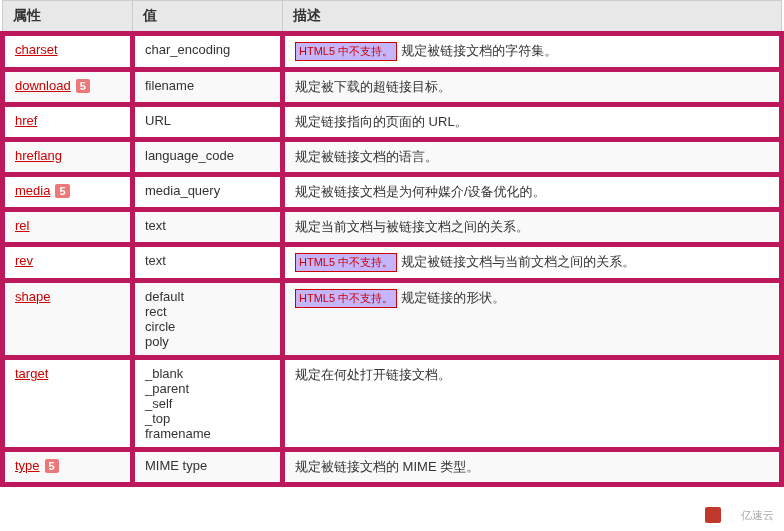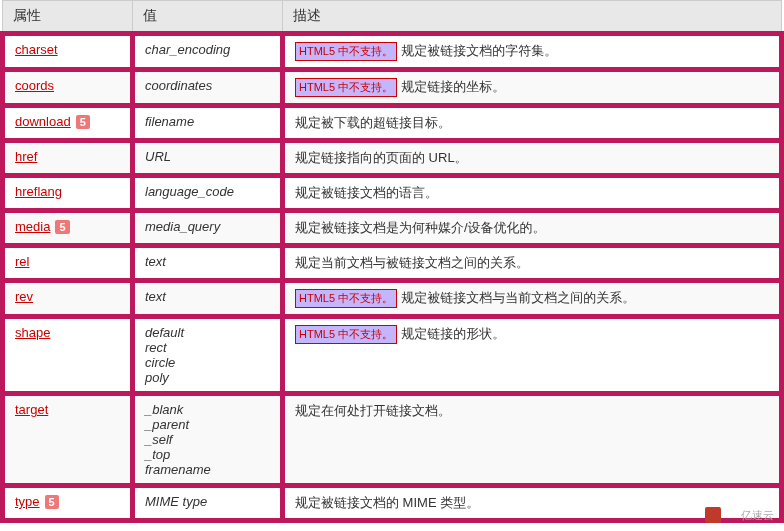--- a/index.html
+++ b/index.html
@@ -12,21 +12,21 @@
     table {
       width: 100%;
       border-collapse: collapse;
     }
     thead tr {
       background: #e8e8e8;
     }
     thead th {
       text-align: left;
       padding: 6px 10px;
-      font-weight: normal;
+      font-weight: bold;
       border: 1px solid #ccc;
       font-size: 14px;
     }
     tbody tr {
       border-bottom: 1px solid #ddd;
       vertical-align: top;
     }
     tbody tr:nth-child(even) {
       background: #f9f9f9;
     }
@@ -54,21 +54,20 @@
       display: inline-block;
       background: #e77;
       color: #fff;
       font-size: 11px;
       font-weight: bold;
       padding: 1px 4px;
       margin-left: 5px;
       border-radius: 2px;
     }
     .value-cell {
-      font-style: italic;
       color: #333;
       white-space: pre-line;
     }
     .desc-cell {
       color: #333;
     }
     .watermark {
       position: fixed;
       bottom: 8px;
       right: 10px;
@@ -98,25 +97,20 @@
       <th class="col-attr">属性</th>
       <th class="col-val">值</th>
       <th class="col-desc">描述</th>
     </tr>
   </thead>
   <tbody id="table-body">
   <tr>
         <td><span class="attr-link">charset</span></td>
         <td class="value-cell">char_encoding</td>
         <td class="desc-cell"><span class="html5-badge">HTML5 中不支持。</span>规定被链接文档的字符集。</td>
-      </tr>
-      <tr>
-        <td><span class="attr-link">coords</span></td>
-        <td class="value-cell">coordinates</td>
-        <td class="desc-cell"><span class="html5-badge">HTML5 中不支持。</span>规定链接的坐标。</td>
       </tr>
       <tr>
         <td><span class="attr-link">download</span><span class="html5-icon">5</span></td>
         <td class="value-cell">filename</td>
         <td class="desc-cell">规定被下载的超链接目标。</td>
       </tr>
       <tr>
         <td><span class="attr-link">href</span></td>
         <td class="value-cell">URL</td>
         <td class="desc-cell">规定链接指向的页面的 URL。</td>

